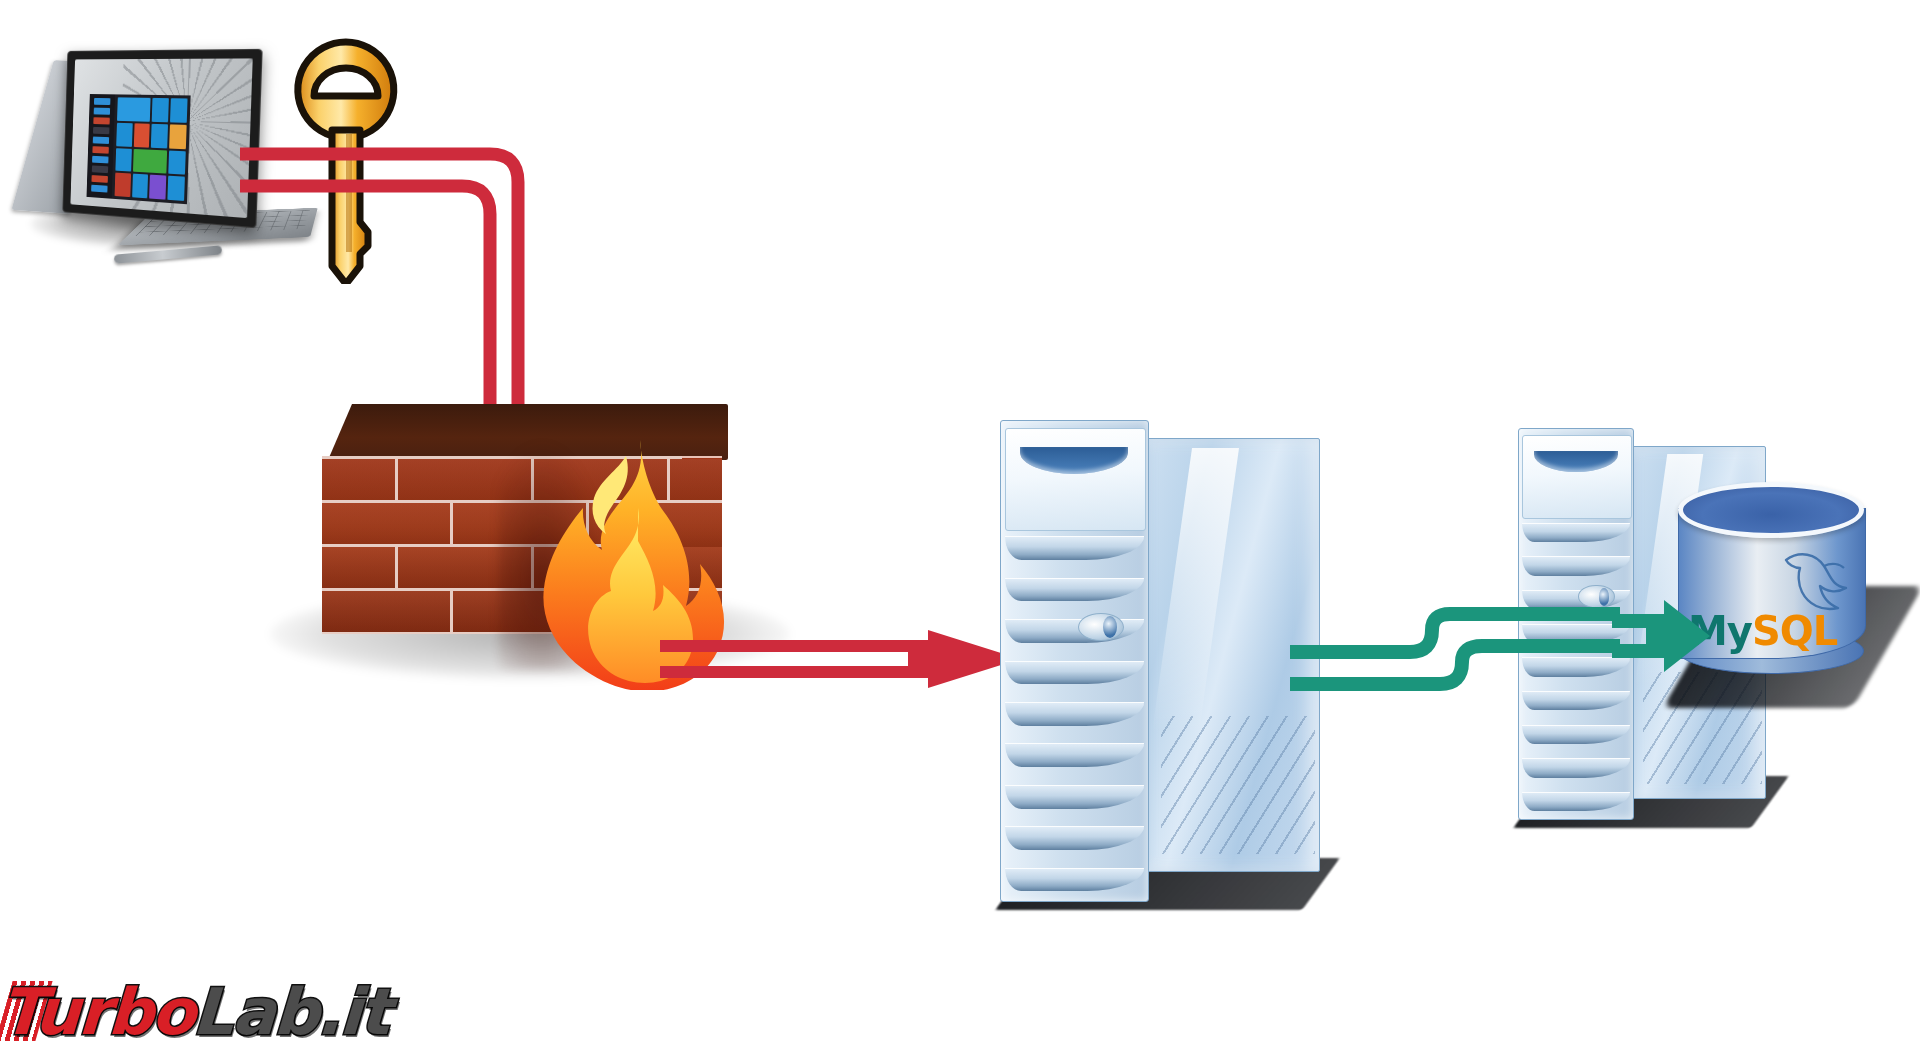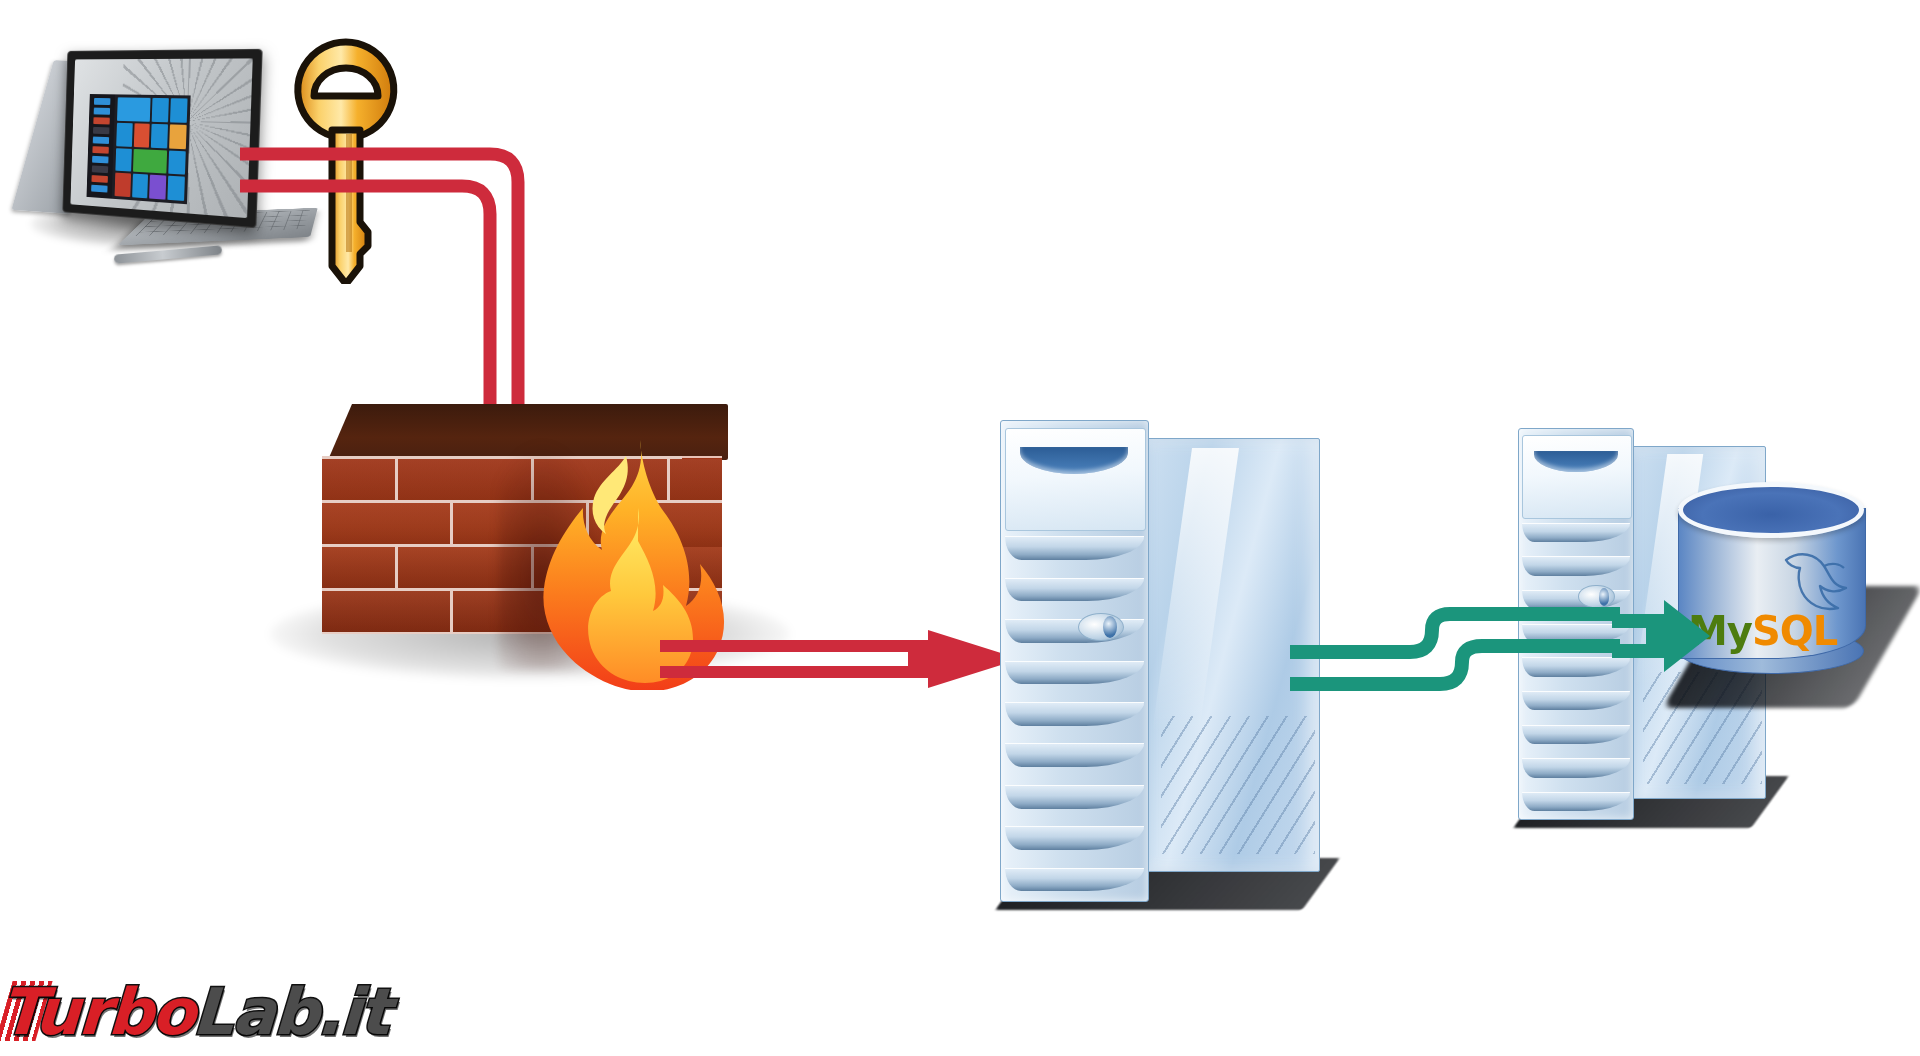--- a/index.html
+++ b/index.html
@@ -116,21 +116,21 @@
      background:linear-gradient(90deg,#5b86c4 0%,#9ab4d6 18%,#e9eef3 42%,#c9d6e4 62%,#6e97cd 85%,#4a74b4 100%);
      border:1px solid #3f69a8;border-top:none;}
   .db-top{position:absolute;left:6px;top:-8px;width:186px;height:56px;border-radius:50%;
      background:radial-gradient(ellipse at 50% 60%,#3a62a8 0%,#4a73b8 55%,#36589b 100%);
      border:5px solid #f4f8fc;box-sizing:border-box;box-shadow:0 3px 5px rgba(0,0,0,.22);}
   .db-bot{position:absolute;left:6px;top:138px;width:186px;height:46px;border-radius:50%;
      background:linear-gradient(90deg,#5b86c4,#9fbbdb 45%,#4a74b4);border:1px solid #3f69a8;box-sizing:border-box;}
   .dolphin{position:absolute;left:108px;top:58px;width:84px;height:70px;opacity:.9;}
   .mysql-word{position:absolute;left:16px;top:118px;font-size:40px;font-weight:bold;letter-spacing:-1px;
      font-family:"DejaVu Sans",sans-serif;white-space:nowrap;}
-  .mysql-word .my{color:#4d7c0f;}
+  .mysql-word .my{color:#0f766e;}
   .mysql-word .sql{color:#f08a00;}
 
   
   #logo{left:6px;top:975px;width:420px;height:74px;}
   .logo-txt{position:absolute;left:0;top:0;font-family:"DejaVu Sans",sans-serif;font-size:64px;
      font-weight:bold;font-style:italic;letter-spacing:-2px;white-space:nowrap;
      transform:skewX(-6deg);}
   .logo-txt .t1{color:#d91f26;-webkit-text-stroke:3px #111;paint-order:stroke fill;
      text-shadow:2px 3px 0 rgba(0,0,0,.55);}
   .logo-txt .t2{color:#4c4c4c;-webkit-text-stroke:3px #111;paint-order:stroke fill;

